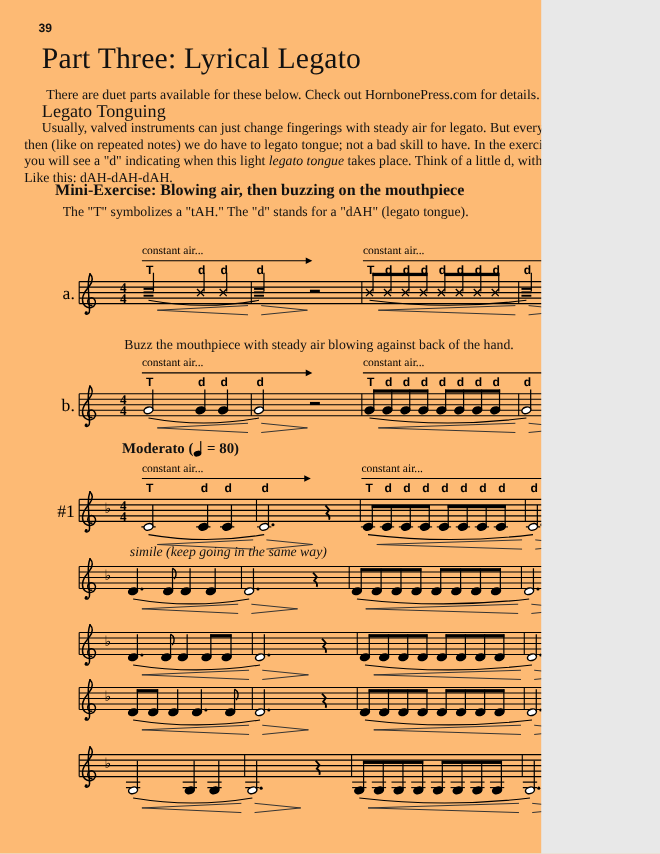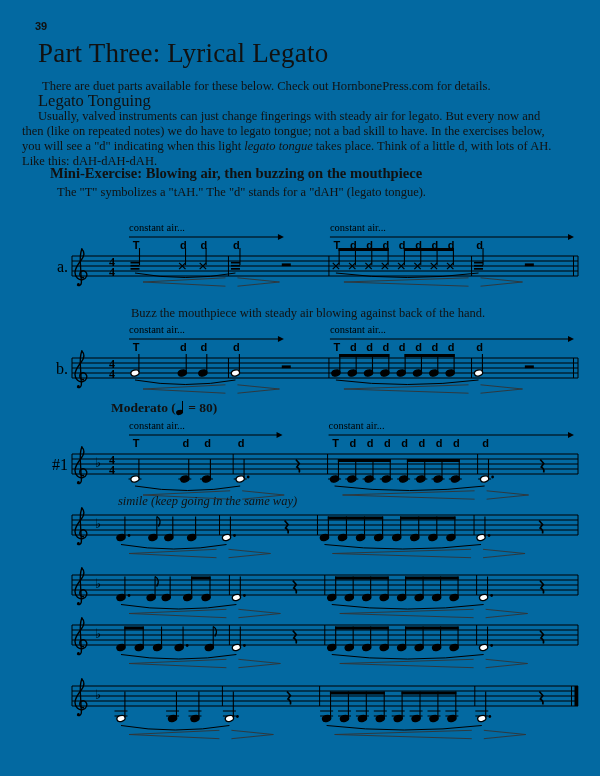--- a/index.html
+++ b/index.html
@@ -1,28 +1,28 @@
 <!DOCTYPE html>
 <html><head>
 <meta charset="utf-8">
 <style>
   html,body{margin:0;padding:0;background:#e8e8e8;}
-  .canvas{position:relative;width:600px;height:776px;background:#0369a1;overflow:hidden;
+  .canvas{position:relative;width:492px;height:776px;background:#fdba74;overflow:hidden;
           font-family:"Liberation Serif",serif;color:#111;}
   .abs{position:absolute;}
   #pageno{left:35px;top:20px;font-size:11px;font-weight:bold;font-family:"Liberation Sans",sans-serif;}
   #title{left:38px;top:38px;font-size:27px;font-weight:400;letter-spacing:.2px;text-align:right;}
   #intro{left:42px;top:79px;font-size:12.6px;}
   #sect-head{left:38px;top:91px;font-size:16.5px;font-weight:normal;}
   #body-par{left:22px;top:109px;width:542px;font-size:12.5px;line-height:1.2;text-indent:16px;}
   #mini-head{left:50px;top:165px;font-size:14.6px;font-weight:bold;}
   #mini-sub{left:57px;top:185px;font-size:12.5px;}
   .caption{font-size:12.5px;white-space:nowrap;}
   #cap-a{left:95px;top:207px;}
-  #cap-b{left:113px;top:306px;margin-left:18px;}
+  #cap-b{left:113px;top:306px;}
   #cap-mod{left:111px;top:400px;font-size:13.5px;font-weight:bold;}
   #cap-sim{left:118px;top:494px;font-style:italic;}
   #footer{right:24px;top:744px;font-size:12.6px;}
   .system{left:52px;}
   #sys0{top:220px;} #sys1{top:322px;} #sys2{top:418px;}
   #sys3{top:505px;} #sys4{top:565px;} #sys5{top:615px;} #sys6{top:672px;}
   .system svg{display:block;}
   .qnote{display:inline-block;position:relative;width:9px;height:13px;vertical-align:-2px;}
   .qnote::before{content:"";position:absolute;left:0;bottom:0;width:6.5px;height:4.5px;
                  background:#000;border-radius:50%;transform:rotate(-18deg);}

